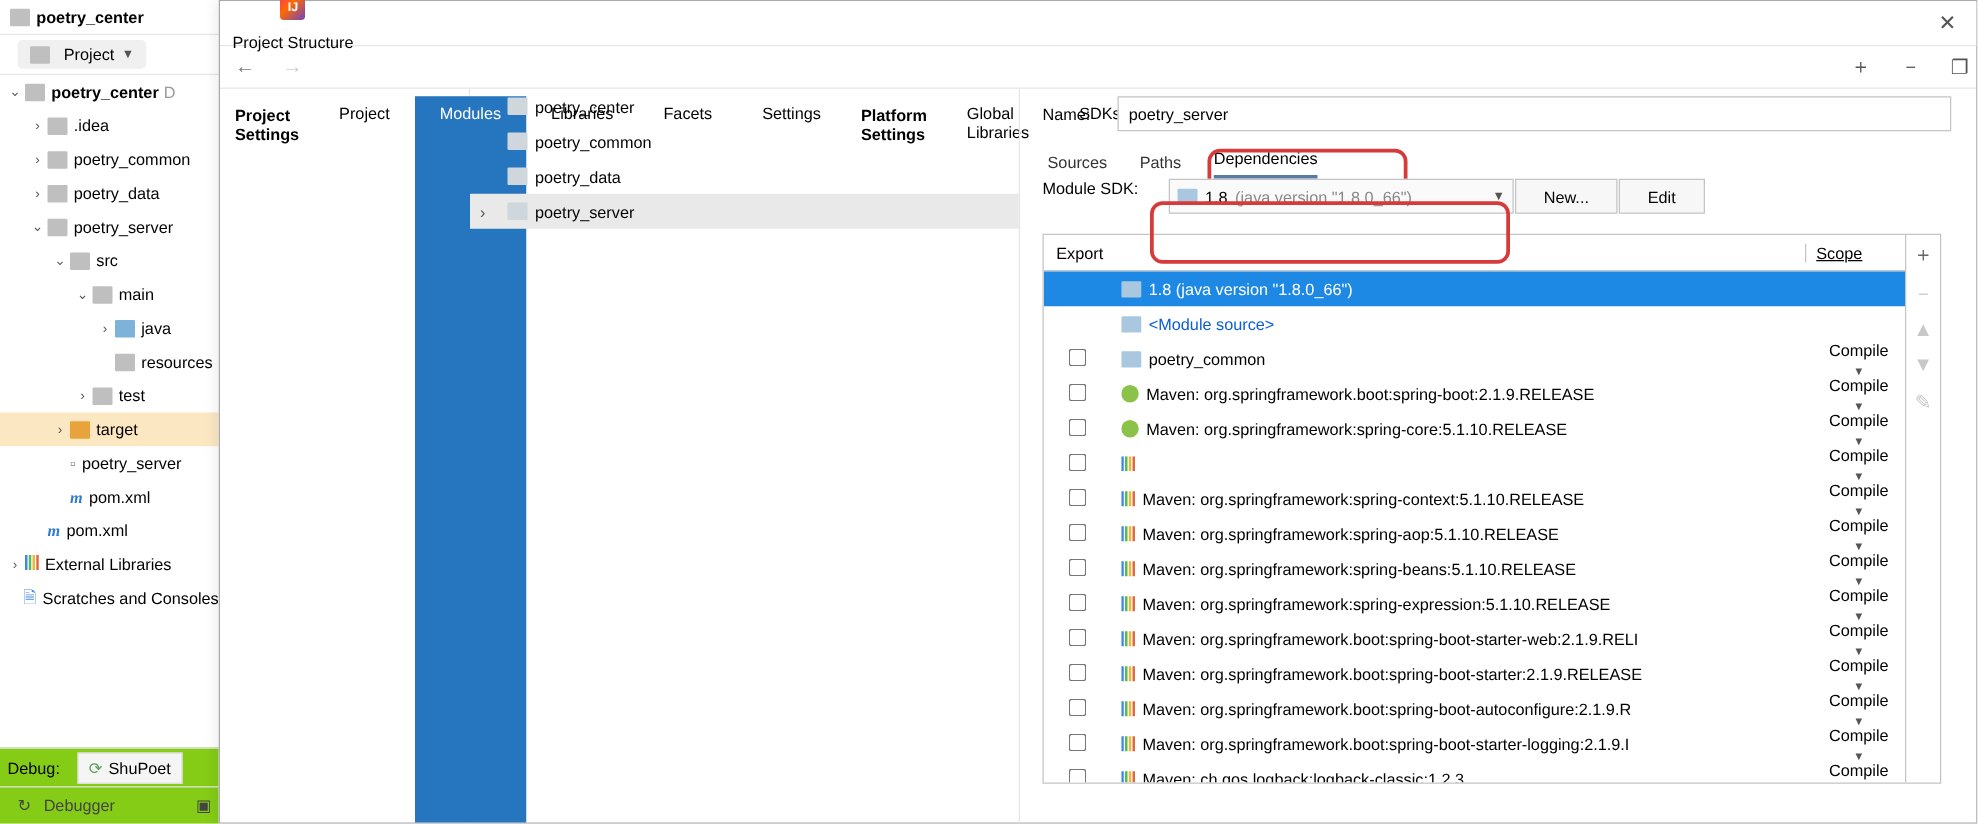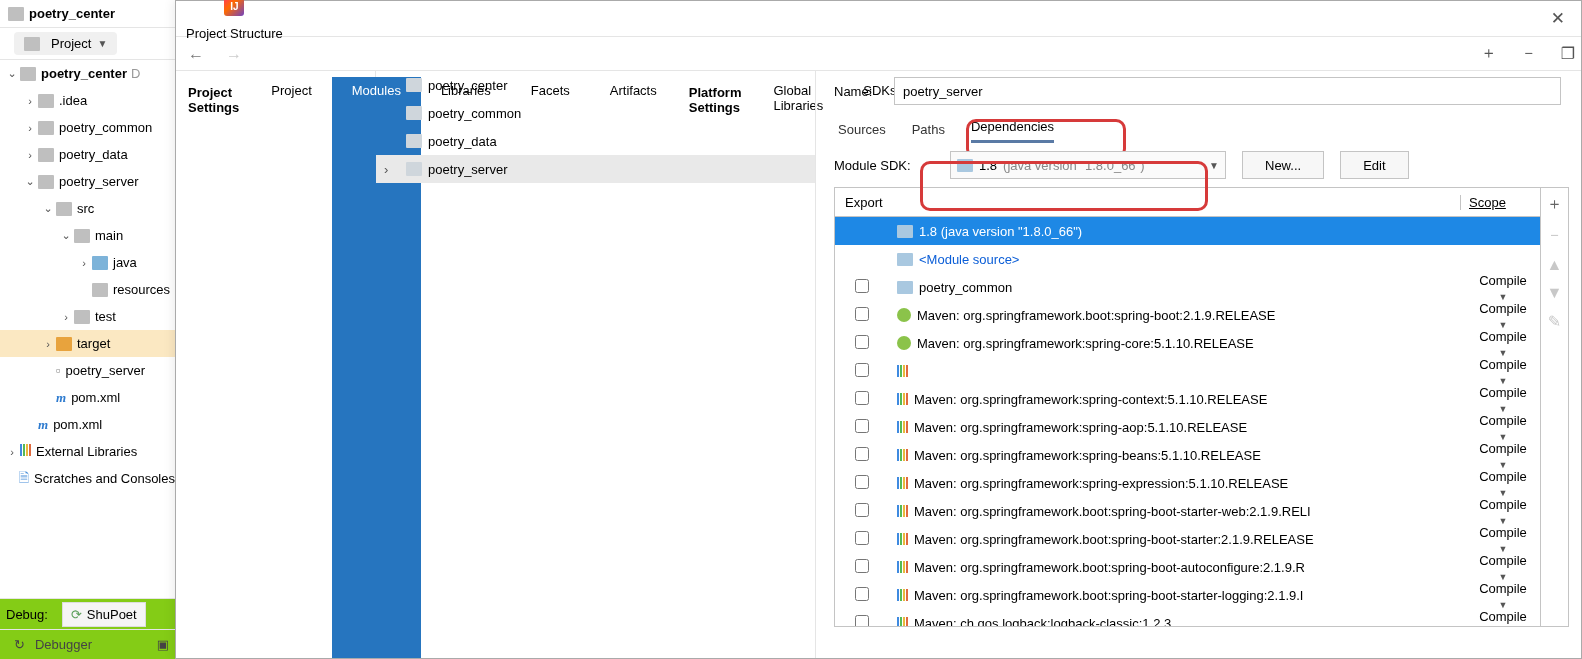--- a/index.html
+++ b/index.html
@@ -74,28 +74,28 @@
 .field-row { display: flex; align-items: center; height: 40px; gap: 10px; margin-top: 0; }
 .field-row label { width: 50px; }
 .field-row input.text { flex: 1; height: 28px; border: 1px solid var(--border-gray); padding: 0 8px; margin-right: 10px; }
 
 .tabs { display: flex; gap: 26px; height: 32px; align-items: flex-end; margin-left: 4px; }
 .tabs .tab { padding: 6px 0; color: #333; }
 .tabs .tab.active { color: #000; border-bottom: 3px solid #5a7aa5; }
 
 .red-box { border: 3px solid var(--red-highlight); border-radius: 10px; position: absolute; pointer-events: none; }
 
-.sdk-row { display: flex; align-items: center; height: 44px; gap: 16px; }
+.sdk-row { display: flex; align-items: flex-start; height: 44px; gap: 1px; }
 .sdk-label { width: 100px; }
 .sdk-select { width: 276px; height: 28px; border: 1px solid var(--border-gray); display: flex; align-items: center; padding: 0 6px; gap: 6px; background: #fafafa; position: relative; }
 .sdk-select .ver-gray { color: #888; }
 .sdk-select .chev { margin-left: auto; font-size: 10px; color: #555; }
 .btn { height: 28px; padding: 0 22px; border: 1px solid var(--border-gray); background: #f7f7f7; }
 
-.deps-wrap { display: flex; border: 1px solid var(--border-gray); height: 440px; margin-right: 2px; }
+.deps-wrap { display: flex; border: 1px solid var(--border-gray); height: 440px; margin-right: 18px; }
 .deps-table { flex: 1; overflow: hidden; display:flex; flex-direction:column; }
 .deps-head { display: flex; height: 30px; border-bottom: 1px solid var(--border-gray); align-items: center; }
 .deps-head .c-export { width: 62px; padding-left: 10px; }
 .deps-head .c-name { flex: 1; }
 .deps-head .c-scope { width: 80px; border-left: 1px solid var(--border-gray); padding-left: 8px; text-decoration: underline; }
 .deps-rows { overflow-y: hidden; }
 .dep-row { display: flex; align-items: center; height: 28px; }
 .dep-row .cb { width: 62px; padding-left: 20px; }
 .dep-row .cb input { width: 14px; height: 14px; }
 .dep-row .nm { flex: 1; display: flex; align-items: center; gap: 6px; overflow: hidden; white-space: nowrap; }
@@ -255,21 +255,21 @@
     <span class="btn-icon">❐</span>
   </div>
 
   <div class="ps-body">
     <div class="ps-cats" id="ps-cats">
         <div class="group">Project Settings</div>
         <div class="item">Project</div>
         <div class="item selected">Modules</div>
         <div class="item">Libraries</div>
         <div class="item">Facets</div>
-        <div class="item">Artifacts</div>
+        <div class="item">Settings</div>
         <div class="group">Platform Settings</div>
         <div class="item">Global Libraries</div>
         <div class="item">SDKs</div>
         <div style="height: 20px;"></div>
         <div class="item">Problems</div>
       </div>
     <div class="ps-mods" id="ps-mods">
         <div class="row">
           <span class="mod-icon"></span>
           <span>poetry_center</span>

